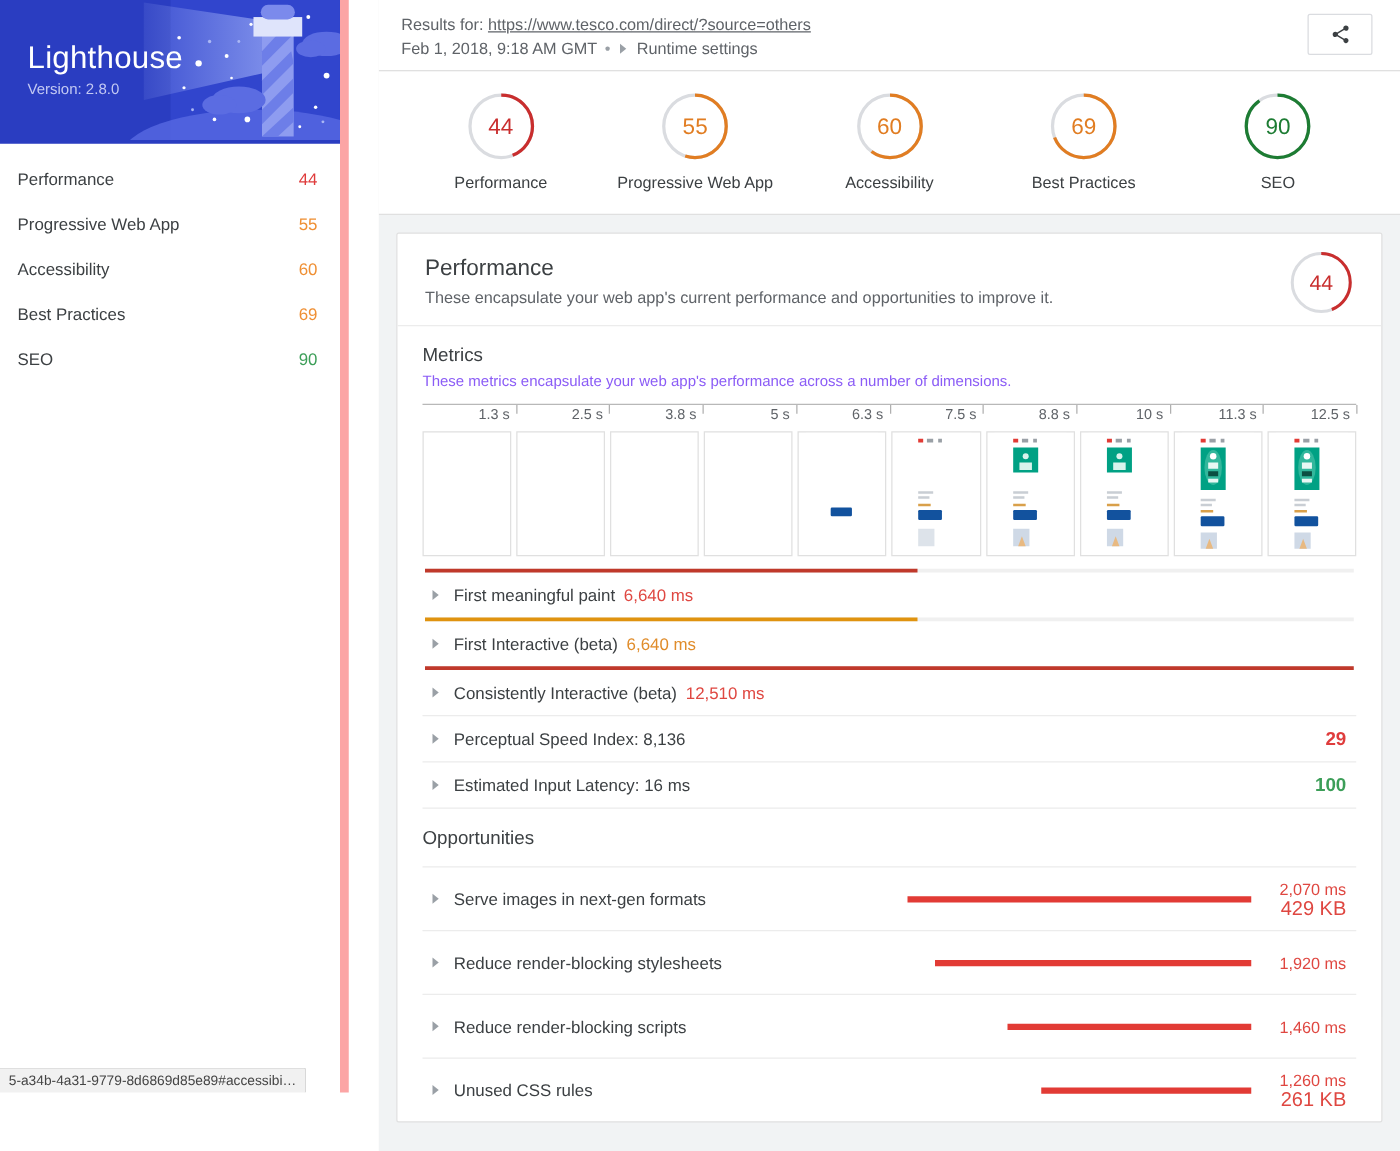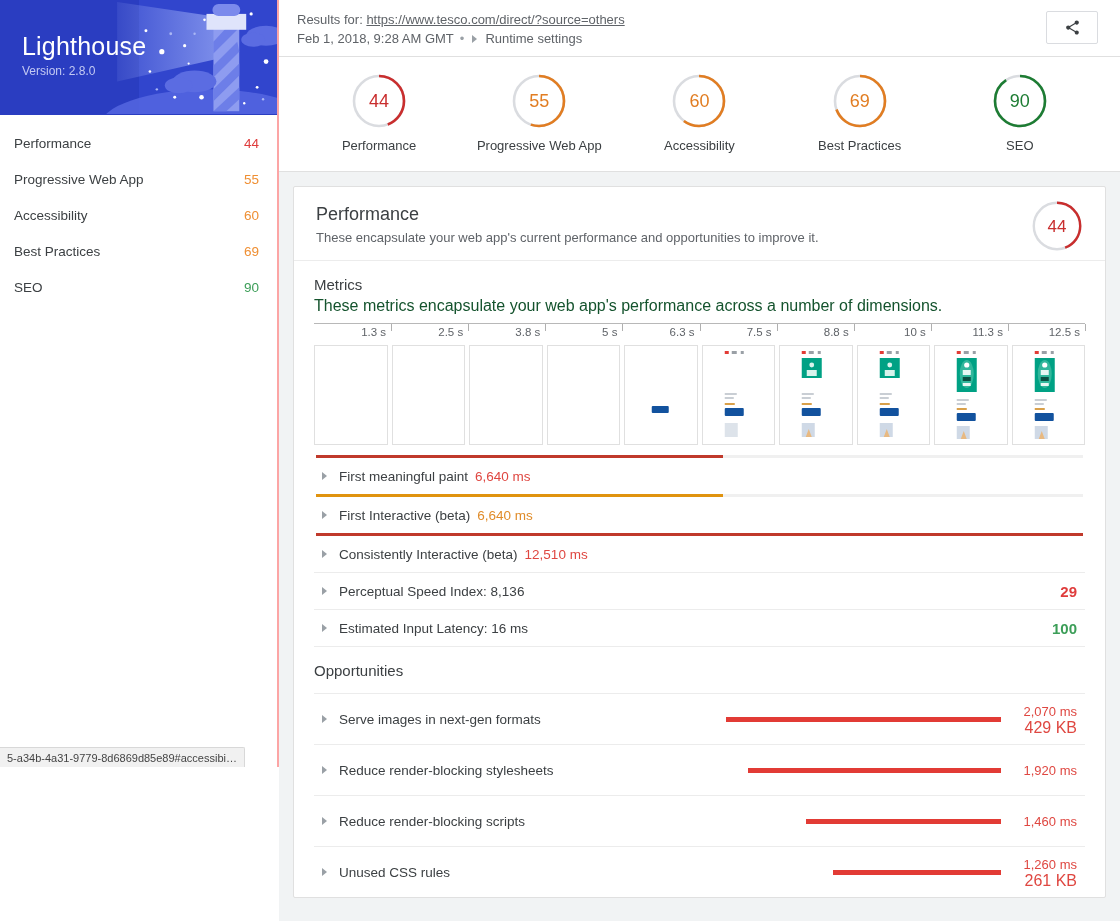--- a/index.html
+++ b/index.html
@@ -10,22 +10,22 @@
     background:#fff; color:#3c4043;
     overflow:hidden; position:relative;
     -webkit-font-smoothing:antialiased;
   }
 
   
   .app { display:flex; width:1120px; height:921px; }
 
   
   .sidebar {
-    width:279px; flex:0 0 279px; height:767px;
-    background:#fff; border-right:2px solid #fca5a5;
+    width:279px; flex:0 0 279px; height:874px;
+    background:#fff; border-right:7px solid #fca5a5;
     position:relative;
     text-align:right;
   }
   .sidebar-header {
     height:115px; position:relative; overflow:hidden;
     background:#2a3dc1;
   }
   .sidebar-header svg { position:absolute; inset:0; display:block; }
   .lh-title {
     position:absolute; left:22px; top:34px;
@@ -50,21 +50,21 @@
     position:absolute; left:0; bottom:0;
     max-width:255px; height:20px;
     background:#f1f1f1; border-top:1px solid #d8d8d8; border-right:1px solid #d8d8d8;
     font-size:11px; color:#444; line-height:20px;
     padding:0 7px; white-space:nowrap; overflow:hidden;
     border-top-right-radius:2px;
     z-index:20;
   }
 
   
-  .main { flex:1 1 auto; height:921px; background:#f1f3f4; overflow:hidden; position:relative; }
+  .main { flex:1 1 auto; height:921px; background:#f1f3f4; overflow:hidden; position:relative;margin-left:24px; }
 
   
   .topbar {
     background:#fff; border-bottom:1px solid #e0e0e0;
     padding:10px 18px 12px 18px; position:relative; height:57px;
   }
   .results-line { font-size:13px; color:#5f6368; line-height:19px; }
   .results-url { color:#5f6368; text-decoration:underline; cursor:pointer; }
   .meta-line { font-size:13px; color:#5f6368; line-height:19px; display:flex; align-items:center; gap:6px; }
   .dot-sep { color:#9aa0a6; }
@@ -97,21 +97,21 @@
     border:1px solid #e0e0e0; border-radius:2px;
   }
   .card-head { padding:16px 22px 14px 22px; position:relative; border-bottom:1px solid #ececec; }
   .card-title { font-size:18px; font-weight:400; color:#3c4043; line-height:22px; }
   .card-desc { font-size:13px; color:#5f6368; margin-top:4px; line-height:17px; }
   .card-head-gauge { position:absolute; right:22px; top:13px; width:52px; height:52px; }
   .card-head-gauge .gauge-val { font-size:17px; }
 
   .section { padding:14px 20px 0 20px; }
   .section-title { font-size:15px; color:#3c4043; line-height:20px; }
-  .section-desc { font-size:16px; color:#14532d; margin-top:2px; line-height:17px; }
+  .section-desc { font-size:12px; color:#8b5cf6; margin-top:2px; line-height:17px; }
 
   
   .ruler { margin-top:9px; position:relative; height:20px; border-top:1px solid #b8b8b8; }
   .tick { position:absolute; top:0; width:1px; height:7px; background:#b0b0b0; }
   .tick-label {
     position:absolute; top:2px; font-size:11.5px; color:#5f6368;
     transform:translateX(-100%); padding-right:5px; white-space:nowrap;
   }
 
   
@@ -243,21 +243,21 @@
   </aside>
 
   <section class="main">
 
     <div class="topbar">
       <div class="results-line">
         <span>Results for:</span>
         <a class="results-url" href="#">https://www.tesco.com/direct/?source=others</a>
       </div>
       <div class="meta-line">
-        <span>Feb 1, 2018, 9:28 AM GMT</span>
+        <span>Feb 1, 2018, 9:18 AM GMT</span>
         <span class="dot-sep">•</span>
         <span class="tri" style="margin:0 2px 0 2px"></span>
         <span>Runtime settings</span>
       </div>
       <div class="share-btn">
         <svg width="17" height="17" viewBox="0 0 24 24" fill="#3c4043">
           <path d="M18 16.08c-.76 0-1.44.3-1.96.77L8.91 12.7c.05-.23.09-.46.09-.7s-.04-.47-.09-.7l7.05-4.11c.54.5 1.25.81 2.04.81 1.66 0 3-1.34 3-3s-1.34-3-3-3-3 1.34-3 3c0 .24.04.47.09.7L8.04 9.81C7.5 9.31 6.79 9 6 9c-1.66 0-3 1.34-3 3s1.34 3 3 3c.79 0 1.5-.31 2.04-.81l7.12 4.16c-.05.21-.08.43-.08.65 0 1.61 1.31 2.92 2.92 2.92s2.92-1.31 2.92-2.92-1.31-2.92-2.92-2.92z"></path>
         </svg>
       </div>
     </div>

